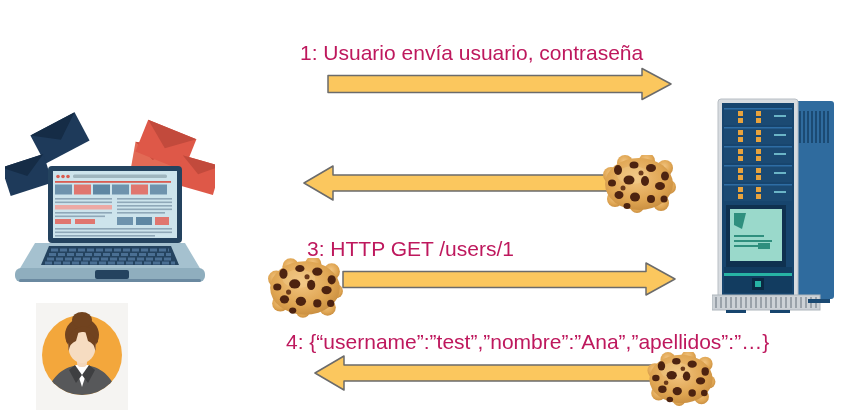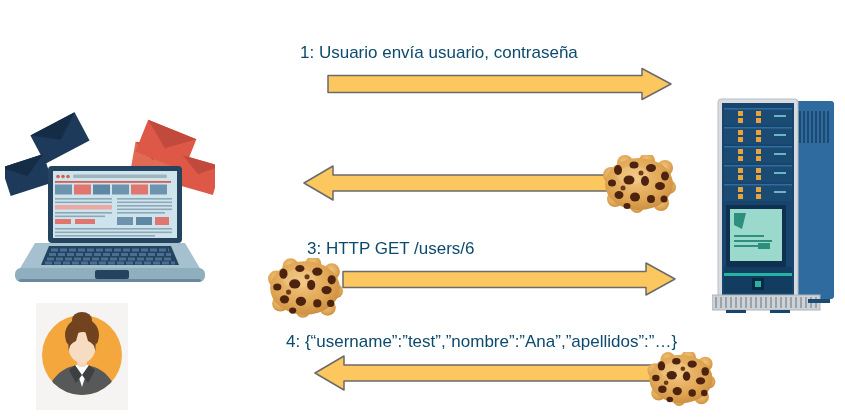--- a/index.html
+++ b/index.html
@@ -1,19 +1,19 @@
 <!DOCTYPE html>
 <html><head>
 <meta charset="utf-8">
 <style>
   html,body{margin:0;padding:0;background:#fff;}
   #canvas{position:relative;width:845px;height:419px;background:#ffffff;overflow:hidden;
           font-family:"Liberation Sans", sans-serif;}
   .abs{position:absolute;}
-  .msg-label{color:#0c4a6e;font-size:17px;white-space:nowrap;line-height:24px;}
+  .msg-label{color:#be185d;font-size:21px;white-space:nowrap;line-height:24px;}
   svg{display:block;}
 </style>
 </head>
 <body>
 
 <div id="canvas">
 
   <svg width="0" height="0" style="position:absolute" aria-hidden="true">
     <defs>
       <radialGradient id="cg" cx="45%" cy="40%" r="65%">
@@ -250,21 +250,21 @@
     <polygon points="1,8.5 315,8.5 315,1.5 344,17 315,32.5 315,25.5 1,25.5" fill="#FBC75E" stroke="#6B6B6B" stroke-width="1.5" stroke-linejoin="round"></polygon>
   </svg>
 
   <svg class="abs" style="left:303px;top:164px" width="344" height="38" viewBox="0 0 344 38">
     <polygon points="343,11 30,11 30,2 1,19 30,36 30,27 343,27" fill="#FBC75E" stroke="#6B6B6B" stroke-width="1.5" stroke-linejoin="round"></polygon>
   </svg>
   <svg class="abs" style="left:600px;top:155px" width="78" height="58" viewBox="0 0 76 58">
       <use href="#cookieG"></use>
     </svg>
 
-  <div class="abs msg-label" style="left:307px;top:237px">3: HTTP GET /users/6</div>
+  <div class="abs msg-label" style="left:307px;top:237px">3: HTTP GET /users/1</div>
   <svg class="abs" style="left:342px;top:261px" width="334" height="36" viewBox="0 0 334 36">
     <polygon points="1,10.5 304,10.5 304,2 333,18 304,34 304,26.5 1,26.5" fill="#FBC75E" stroke="#6B6B6B" stroke-width="1.5" stroke-linejoin="round"></polygon>
   </svg>
   <svg class="abs" style="left:266px;top:258px" width="78" height="60" viewBox="0 0 76 58">
       <use href="#cookieG"></use>
     </svg>
 
   <div class="abs msg-label" style="left:286px;top:330px">4: {“username”:”test”,”nombre”:”Ana”,”apellidos”:”…}</div>
   <svg class="abs" style="left:314px;top:354px" width="392" height="38" viewBox="0 0 392 38">
     <polygon points="391,11 30,11 30,2 1,19 30,36 30,27 391,27" fill="#FBC75E" stroke="#6B6B6B" stroke-width="1.5" stroke-linejoin="round"></polygon>

